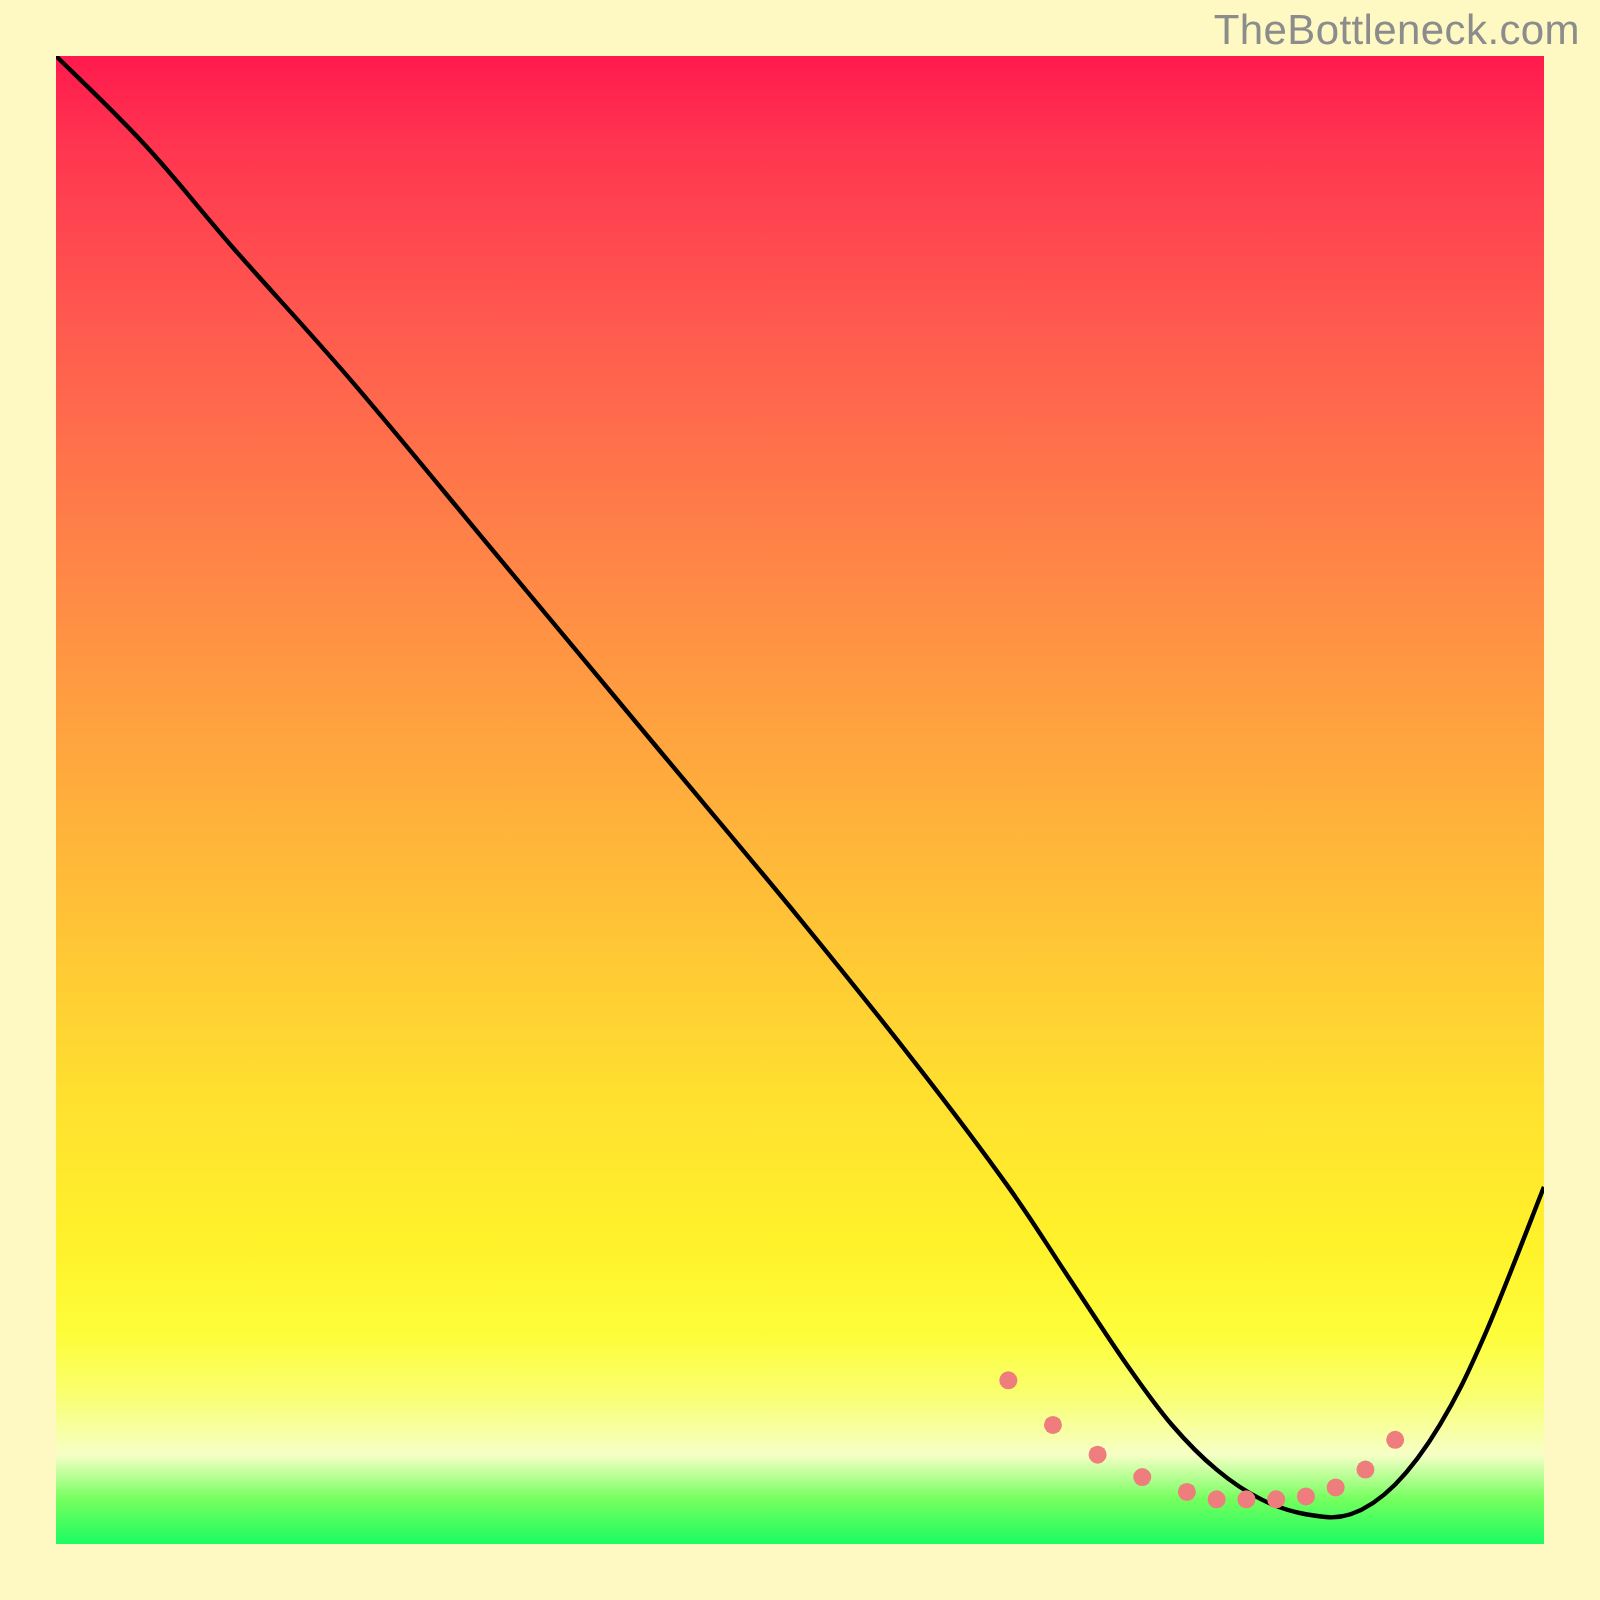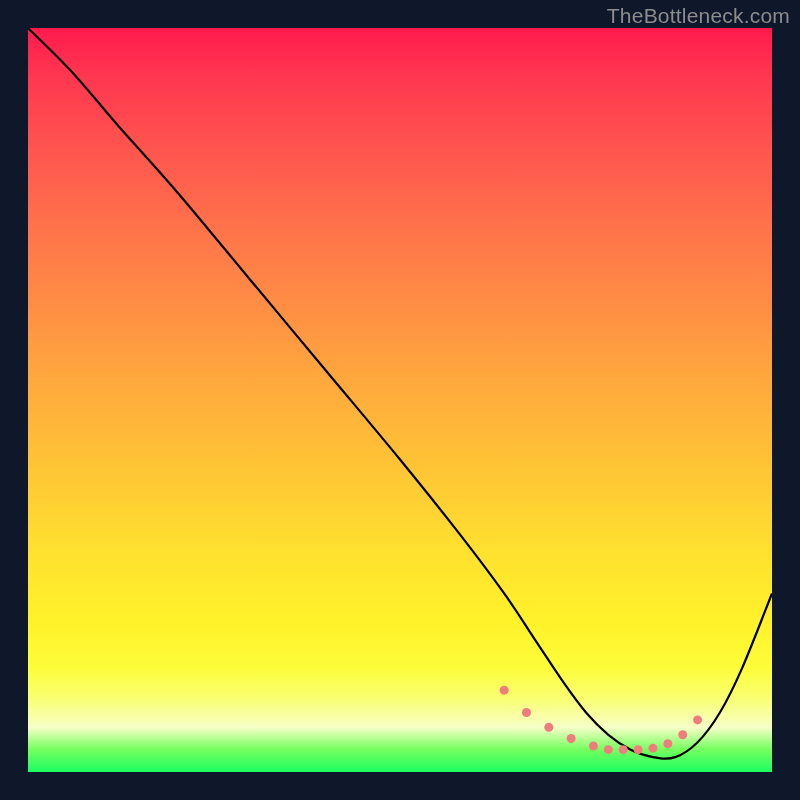--- a/index.html
+++ b/index.html
@@ -10,21 +10,21 @@
     background: #000;
     overflow: hidden;
     font-family: Arial, Helvetica, sans-serif;
   }
   .frame {
     position: absolute;
     top: 0;
     left: 0;
     width: 800px;
     height: 800px;
-    background: #0f172a;
+    background: #fef9c3;
   }
   .plot-area {
     position: absolute;
     top: 28px;
     left: 28px;
     width: 744px;
     height: 744px;
     overflow: hidden;
   }
   .gradient {

